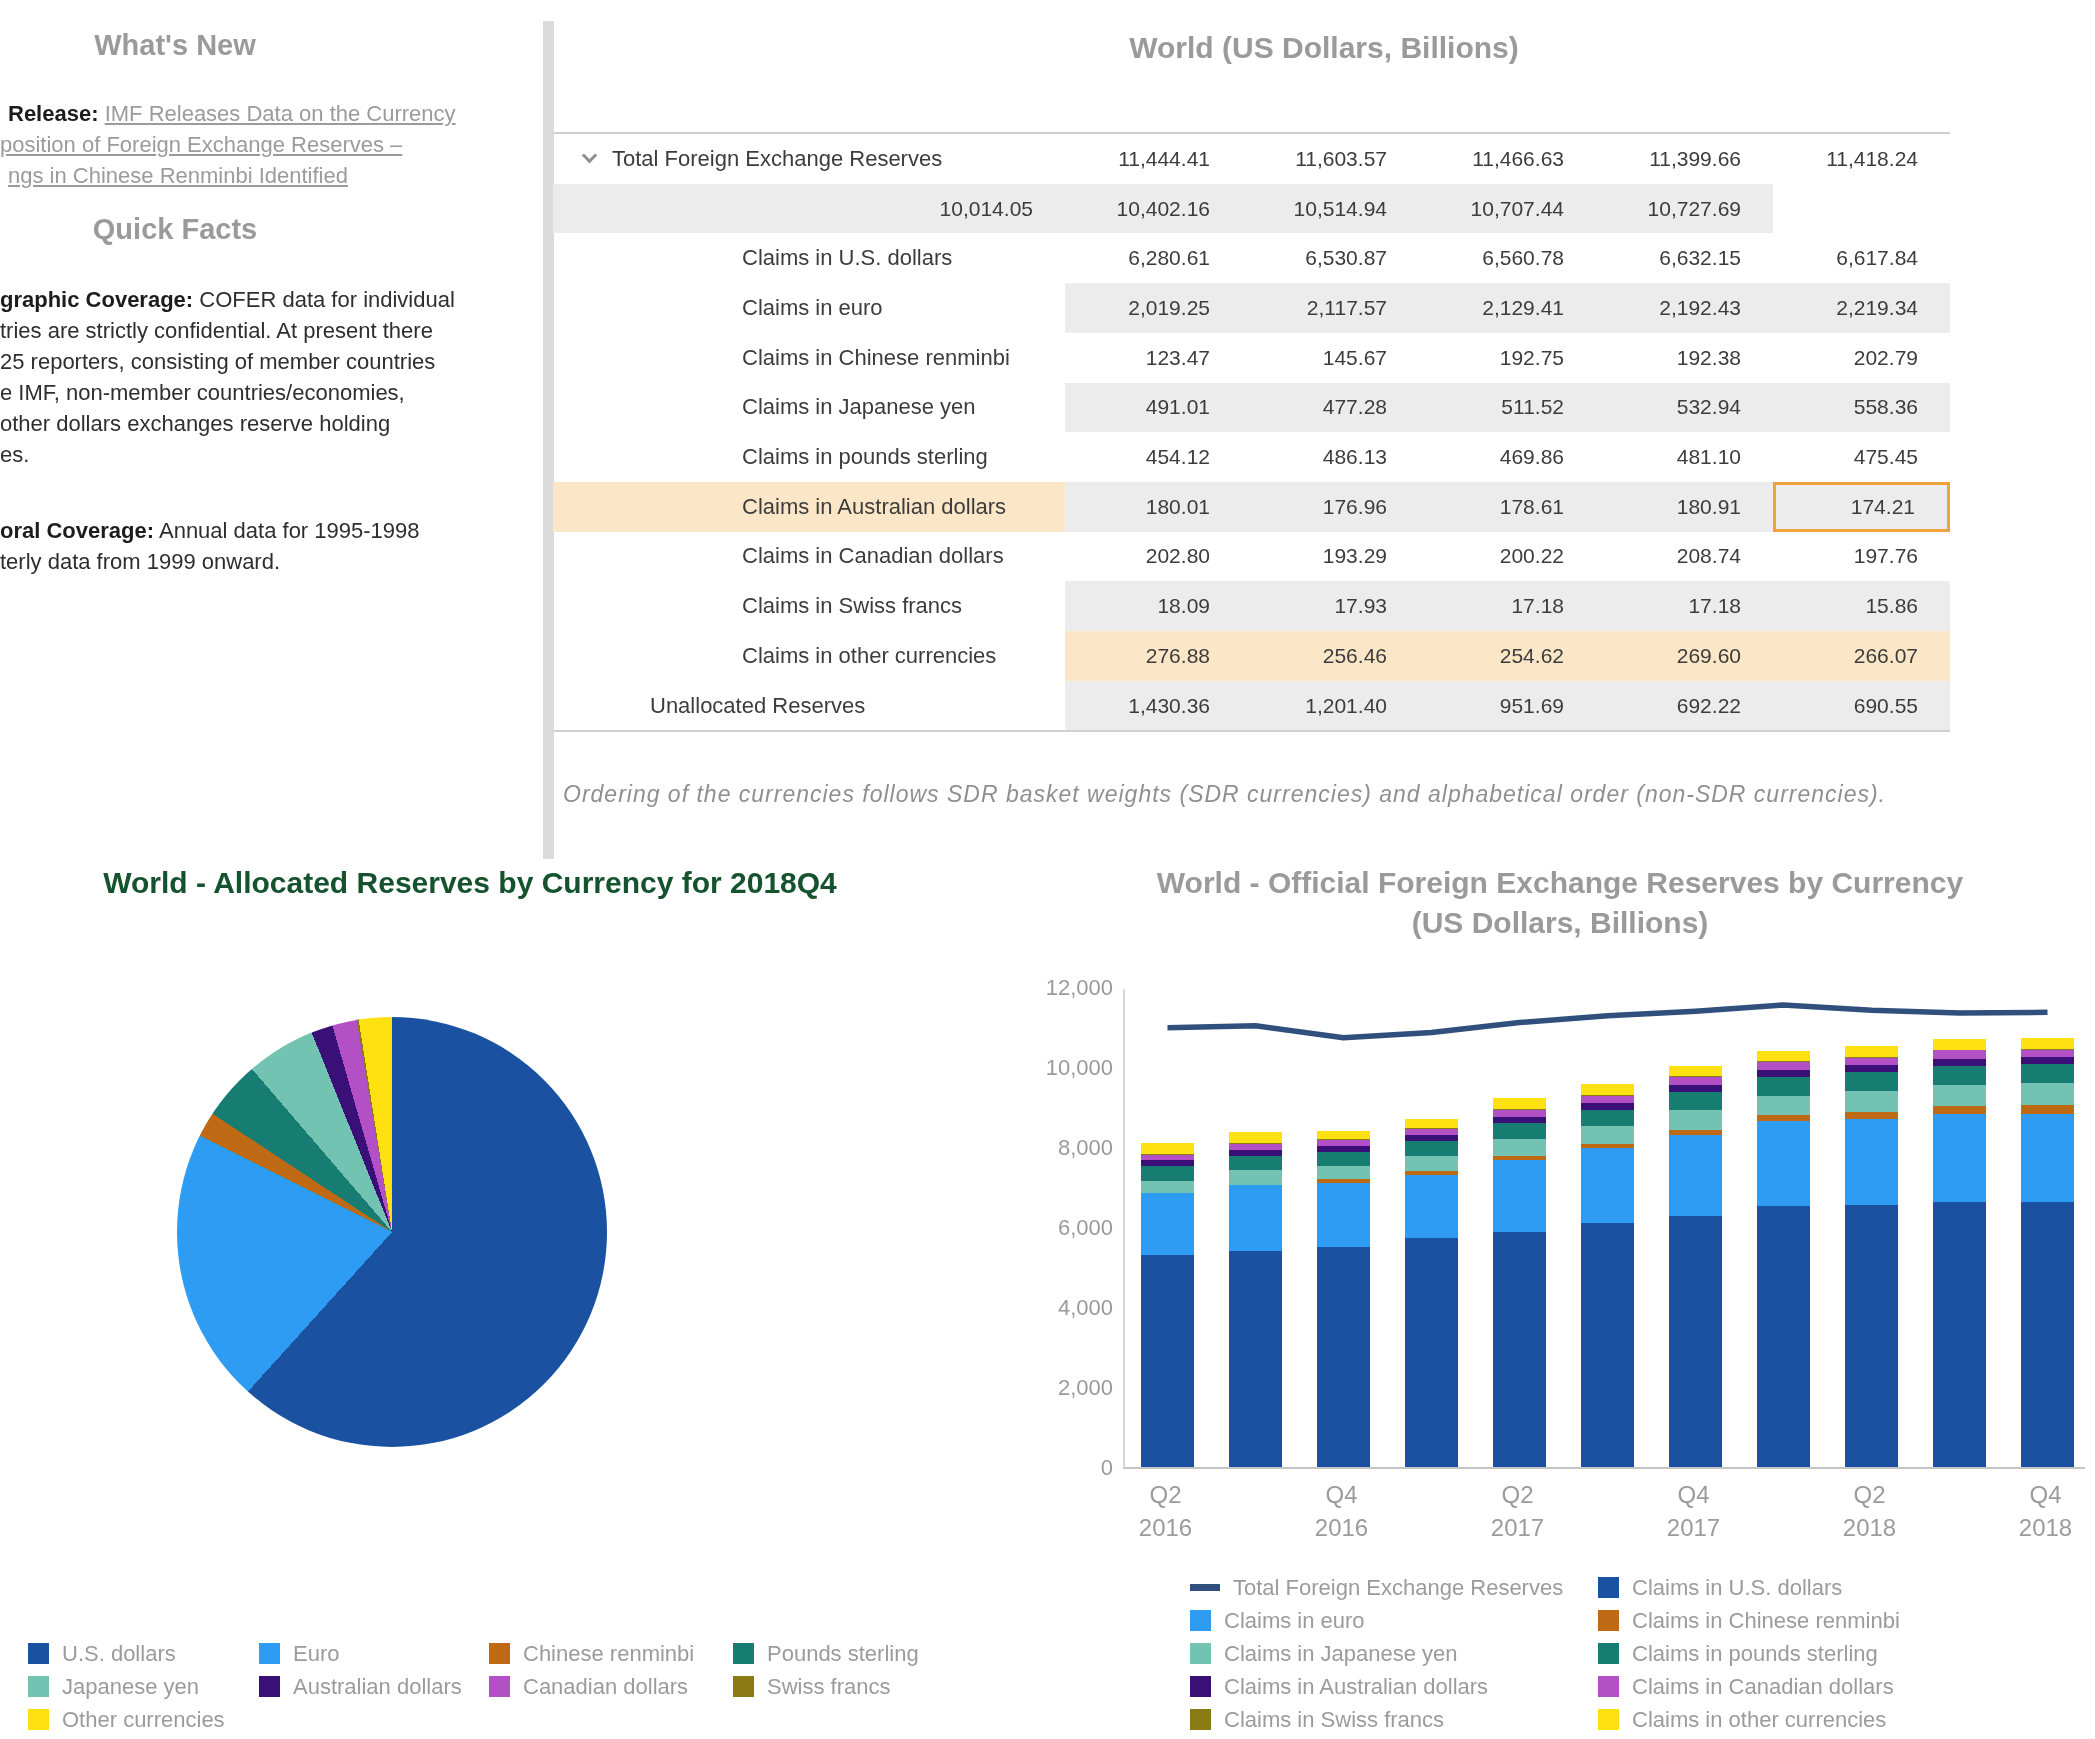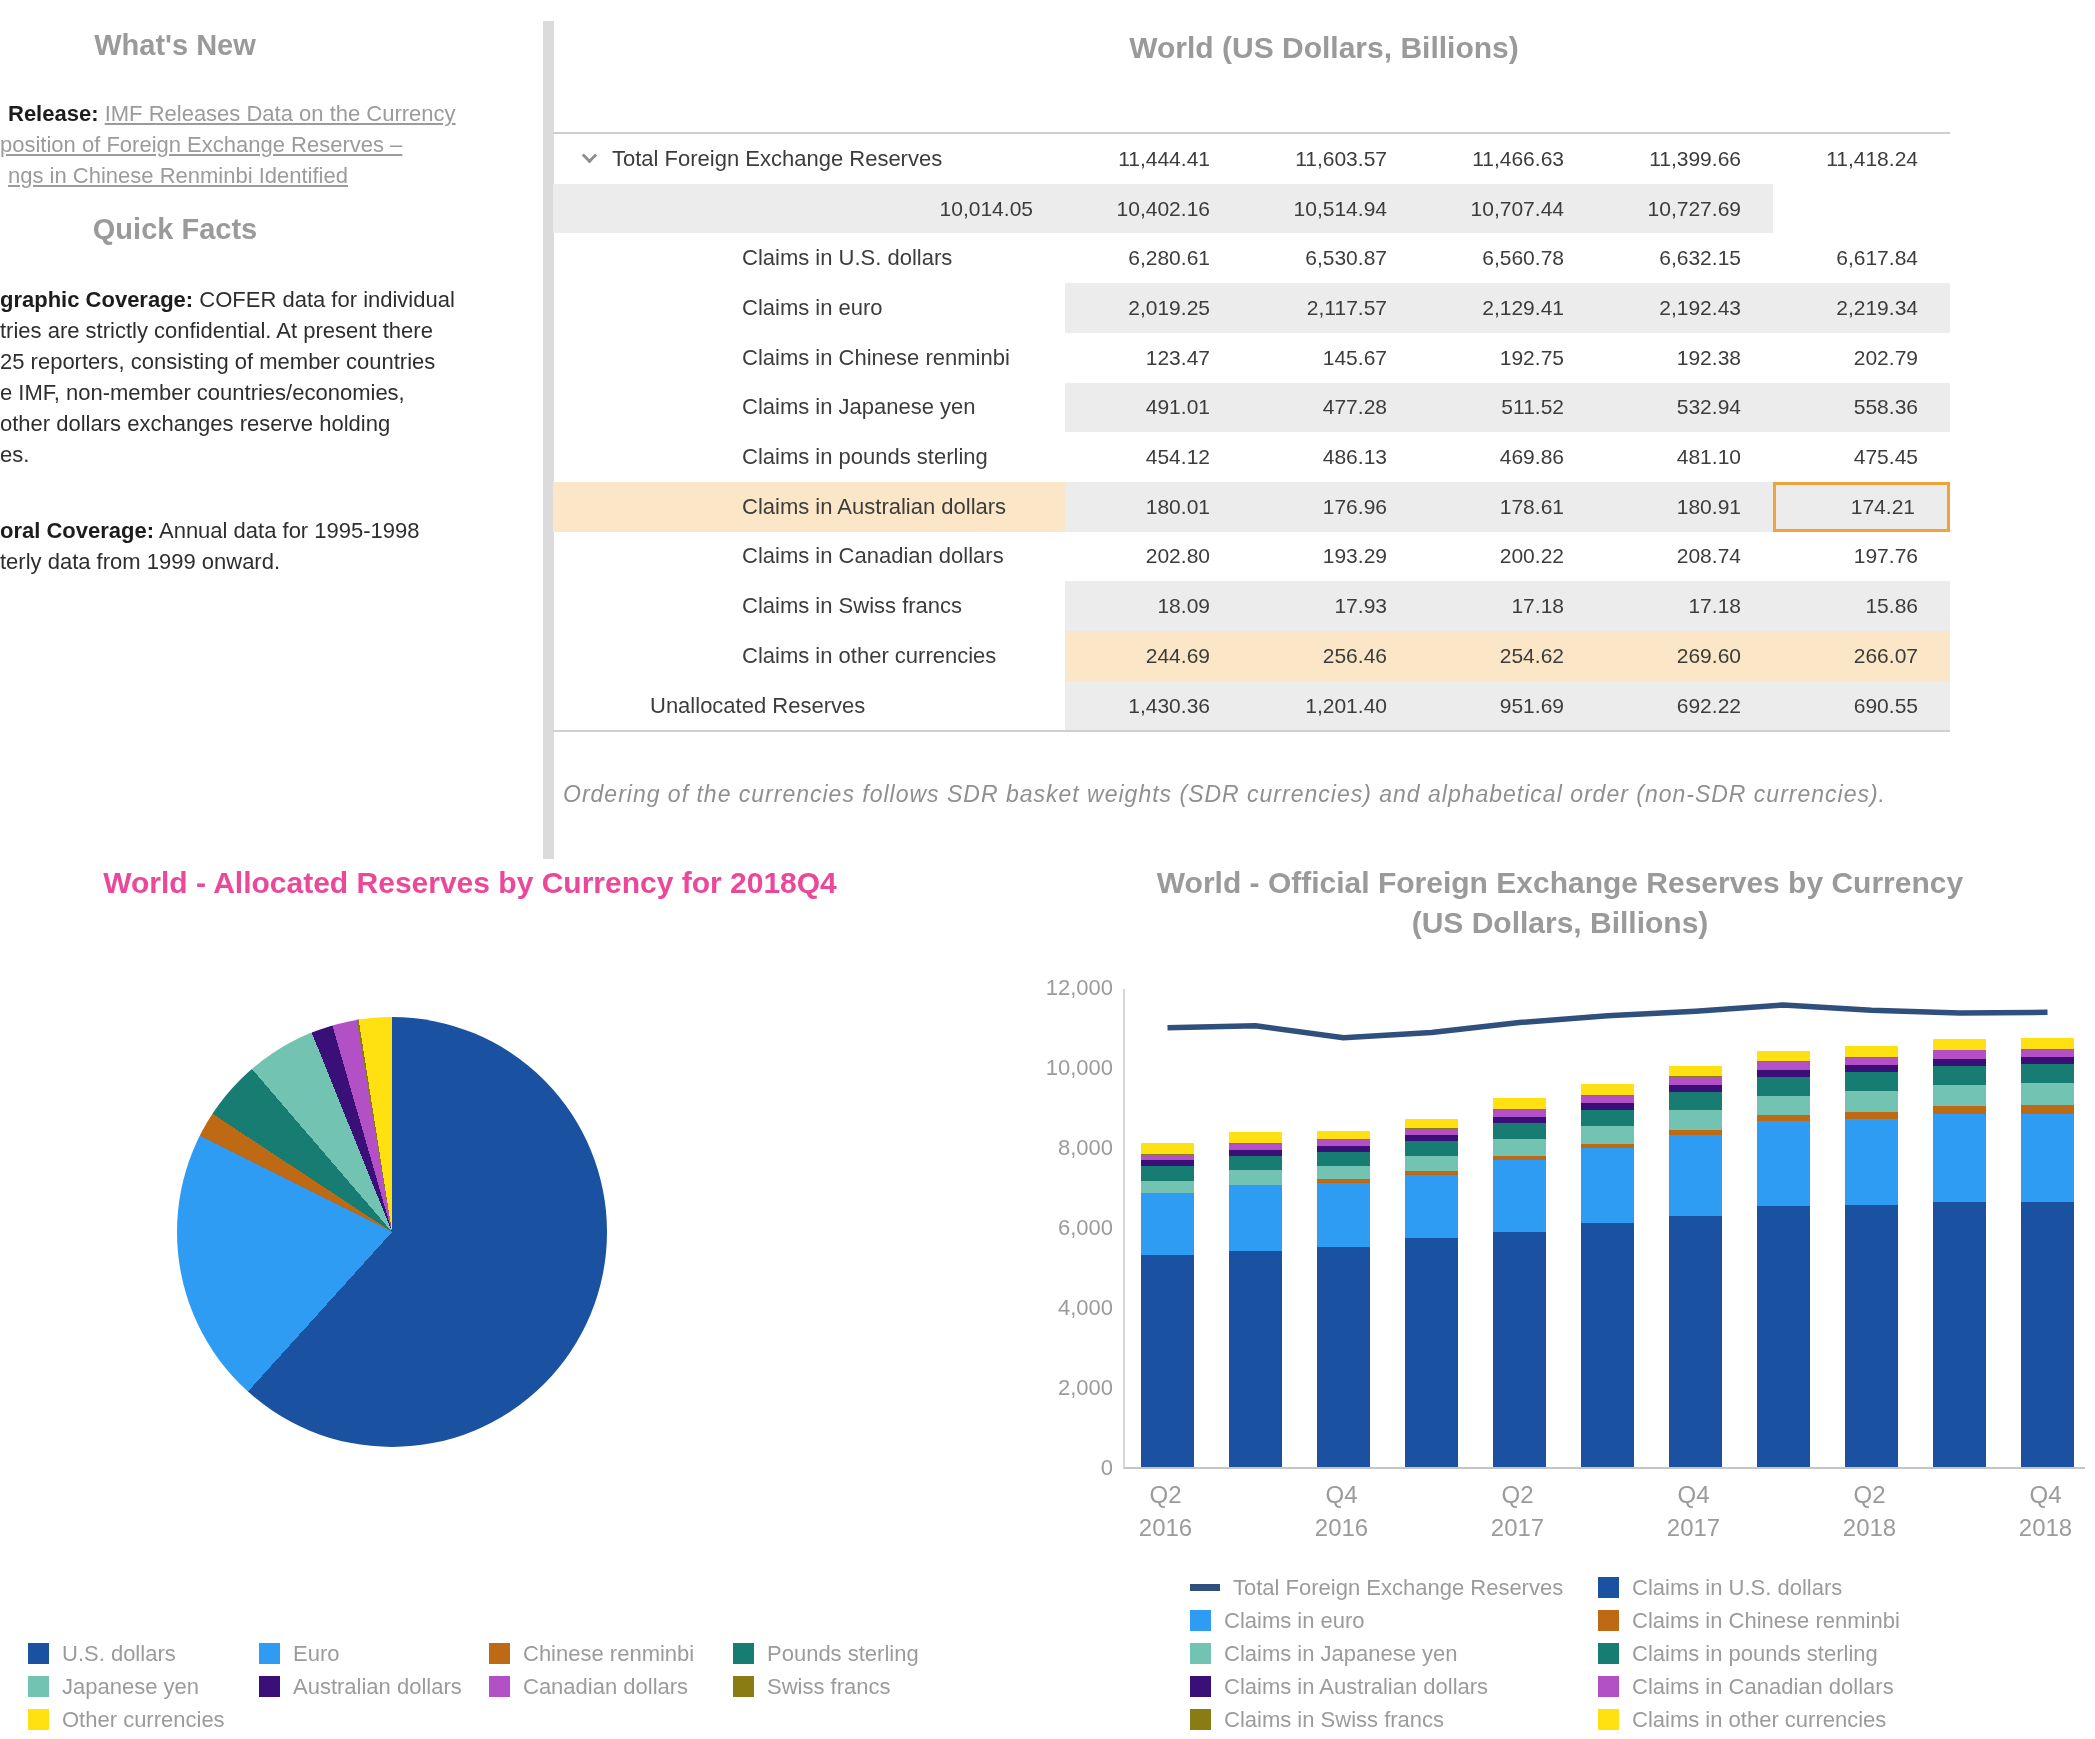--- a/index.html
+++ b/index.html
@@ -29,21 +29,21 @@
   .t-cell { display:flex; align-items:center; justify-content:flex-end; padding-right:32px; font-size:21px; color:#3c3c3c; }
   .band { background:#ececec; }
   .hl { background:#fbe7c7; }
   .sel { border:3px solid #f0a23c; }
   .chev { display:inline-block; width:11px; height:11px; border-right:3px solid #8f8f8f; border-bottom:3px solid #8f8f8f;
           transform:rotate(45deg); margin-right:17px; margin-top:-6px; flex:none; cursor:pointer; }
   #t-bottomline { position:absolute; left:553px; top:709px; width:1397px; height:2px; background:#d0d0d0; }
   #t-footnote { position:absolute; left:563px; top:760px; font-size:23px; font-style:italic; color:#8f8f8f; letter-spacing:1px; }
 
   
-  #pie-title { position:absolute; left:0; top:845px; width:940px; text-align:center; font-size:30px; font-weight:700; color:#ec4899; }
+  #pie-title { position:absolute; left:0; top:845px; width:940px; text-align:center; font-size:30px; font-weight:700; color:#14532d; }
   #pie { position:absolute; left:177px; top:996px; width:430px; height:430px; border-radius:50%; }
   #pie-legend { position:absolute; left:28px; top:1616px; display:grid; grid-template-columns:231px 230px 244px auto; grid-auto-rows:33px; align-items:center; }
 
   
   #bar-title1 { position:absolute; left:1060px; top:845px; width:1000px; text-align:center; font-size:30px; font-weight:700; color:#9a9a9a; }
   #bar-title2 { position:absolute; left:1060px; top:885px; width:1000px; text-align:center; font-size:30px; font-weight:700; color:#9a9a9a; }
   #plot { position:absolute; left:1123px; top:968px; width:962px; height:480px;
           border-left:2px solid #d6d6d6; border-bottom:2px solid #c4c4c4; }
   .seg { position:absolute; width:53px; }
   .ylab { position:absolute; left:1008px; width:105px; text-align:right; font-size:22px; color:#9b9b9b; }
@@ -180,21 +180,21 @@
         <div class="t-cell band">18.09</div>
         <div class="t-cell band">17.93</div>
         <div class="t-cell band">17.18</div>
         <div class="t-cell band">17.18</div>
         <div class="t-cell band">15.86</div>
       </div>
       <div class="t-row" style="top: 497px;">
         <div class="t-label" style="padding-left: 189px;">
           <span>Claims in other currencies</span>
         </div>
-        <div class="t-cell hl">244.69</div>
+        <div class="t-cell hl">276.88</div>
         <div class="t-cell hl">256.46</div>
         <div class="t-cell hl">254.62</div>
         <div class="t-cell hl">269.60</div>
         <div class="t-cell hl">266.07</div>
       </div>
       <div class="t-row" style="top: 546.7px;">
         <div class="t-label" style="padding-left: 97px;">
           <span>Unallocated Reserves</span>
         </div>
         <div class="t-cell band">1,430.36</div>

